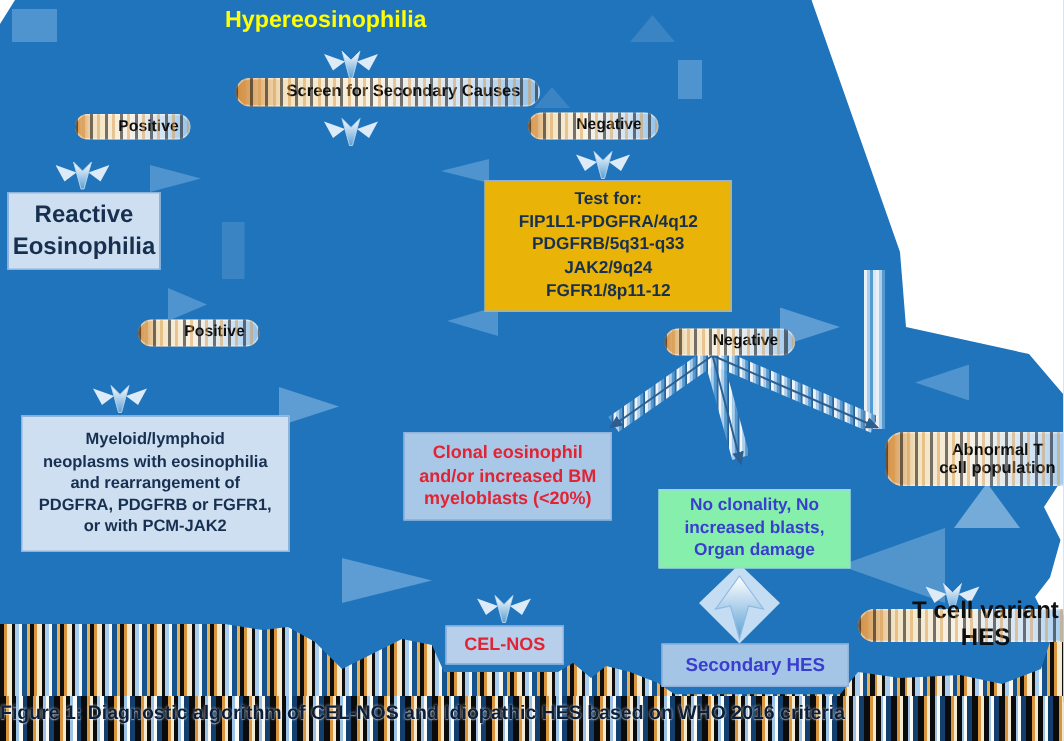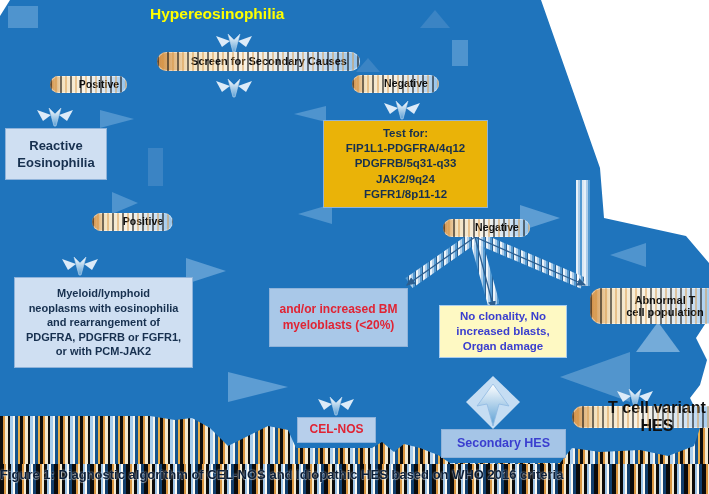--- a/index.html
+++ b/index.html
@@ -181,21 +181,21 @@
   <div class="pill" style="left:50px;top:76px;width:56px;height:17px;font-size:10.5px">Positive</div>
   <div class="pill" style="left:352px;top:75px;width:66px;height:18px;font-size:10.5px">Negative</div>
   <div class="pill" style="left:92px;top:213px;width:60px;height:18px;font-size:10.5px">Positive</div>
   <div class="pill" style="left:443px;top:219px;width:66px;height:18px;font-size:10.5px">Negative</div>
   <div class="pill" style="left:590px;top:288px;width:108px;height:36px;font-size:11px">
     <span>Abnormal T</span>
     <span>cell population</span>
   </div>
   <div class="pill" style="left:572px;top:406px;width:128px;height:22px;font-size:16px">T cell variant HES</div>
 
-  <div class="box box-light" style="left:5px;top:128px;width:100px;height:50px;font-size:13px">
+  <div class="box box-light" style="left:5px;top:128px;width:100px;height:50px;font-size:16px">
     <div>Reactive</div>
     <div>Eosinophilia</div>
   </div>
 
   <div class="box box-light" style="left:323px;top:120px;width:163px;height:86px;font-size:11.5px;background:#eab308">
     <div>Test for:</div>
     <div>FIP1L1-PDGFRA/4q12</div>
     <div>PDGFRB/5q31-q33</div>
     <div>JAK2/9q24</div>
     <div>FGFR1/8p11-12</div>
@@ -203,25 +203,26 @@
 
   <div class="box box-light" style="left:14px;top:277px;width:177px;height:89px;font-size:11px">
     <div>Myeloid/lymphoid</div>
     <div>neoplasms with eosinophilia</div>
     <div>and rearrangement of</div>
     <div>PDGFRA, PDGFRB or FGFR1,</div>
     <div>or with PCM-JAK2</div>
   </div>
 
   <div class="box box-med" style="left:269px;top:288px;width:137px;height:57px;font-size:12px;color:#e02434">
+    <div>Clonal eosinophil</div>
     <div>and/or increased BM</div>
     <div>myeloblasts (&lt;20%)</div>
   </div>
 
-  <div class="box" style="left:439px;top:305px;width:126px;height:51px;font-size:11.5px;background:#fef9c3;color:#3a3ecf;border-color:#a9cdee">
+  <div class="box" style="left:439px;top:326px;width:126px;height:51px;font-size:11.5px;background:#86efac;color:#3a3ecf;border-color:#a9cdee">
     <div>No clonality, No</div>
     <div>increased blasts,</div>
     <div>Organ damage</div>
   </div>
 
   <div class="box" style="left:297px;top:417px;width:77px;height:24px;font-size:12px;background:#b7cfeb;color:#e02434">CEL-NOS</div>
 
   <div class="box" style="left:441px;top:429px;width:123px;height:27px;font-size:12.5px;background:#a5c5e7;color:#3a3ecf">Secondary HES</div>
 
   <div id="caption">Figure 1: Diagnostic algorithm of CEL-NOS and Idiopathic HES based on WHO 2016 criteria</div>

